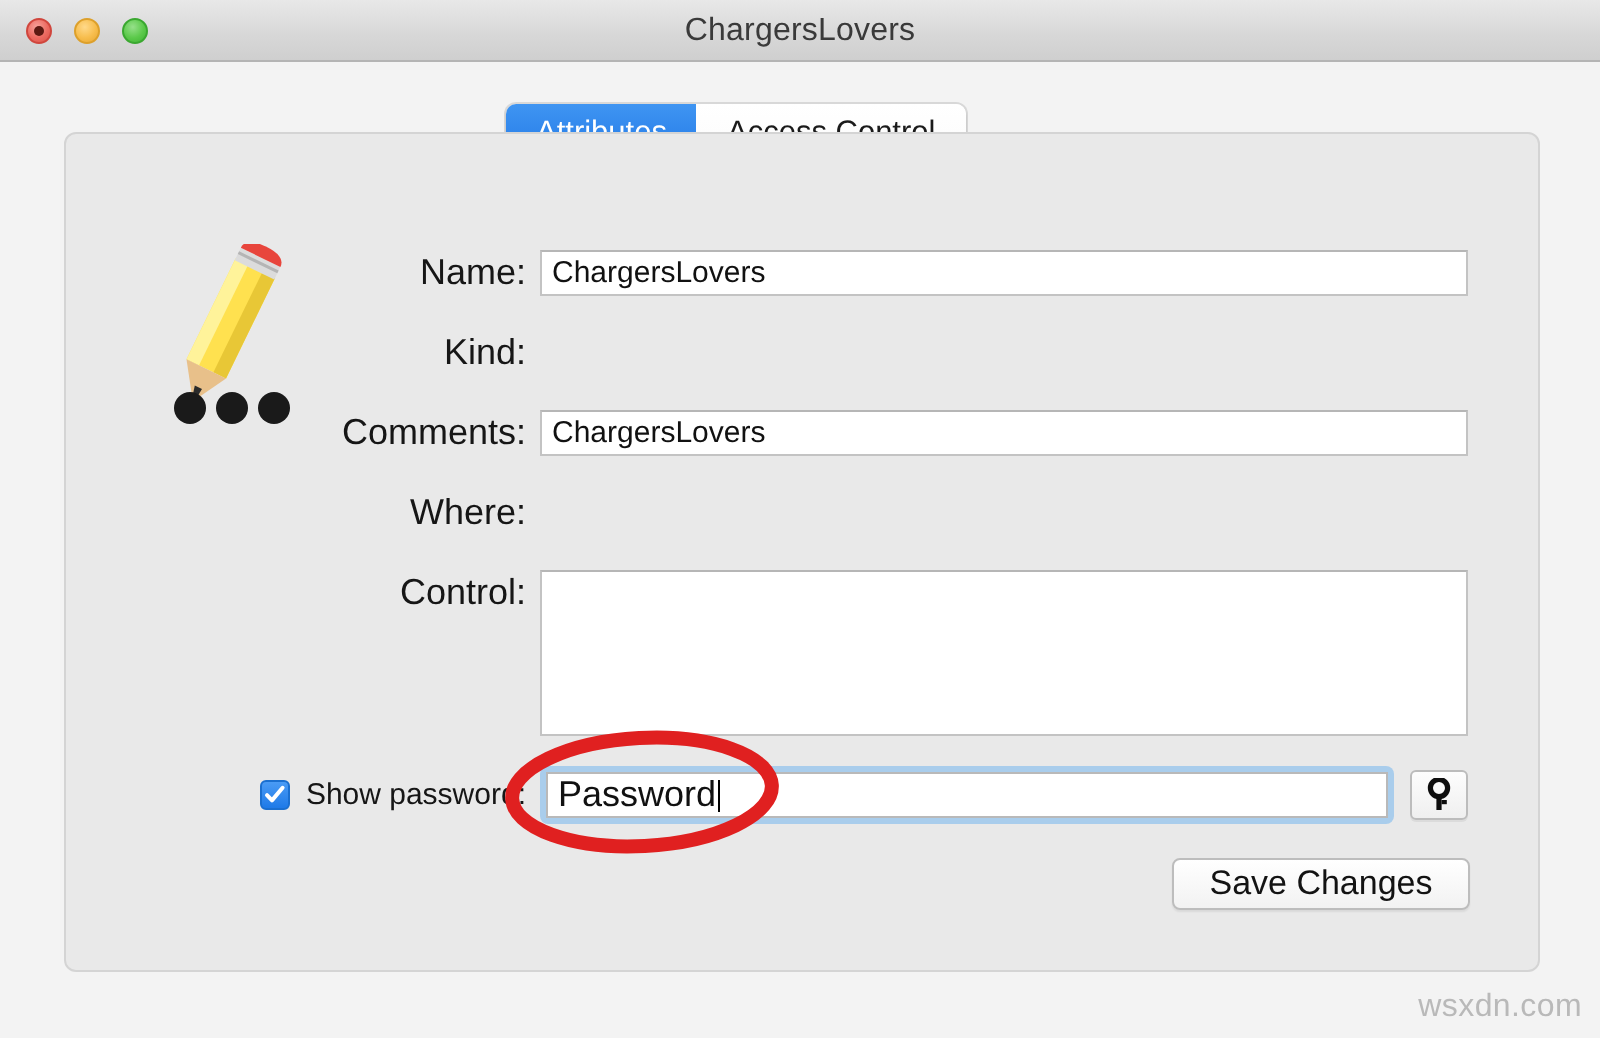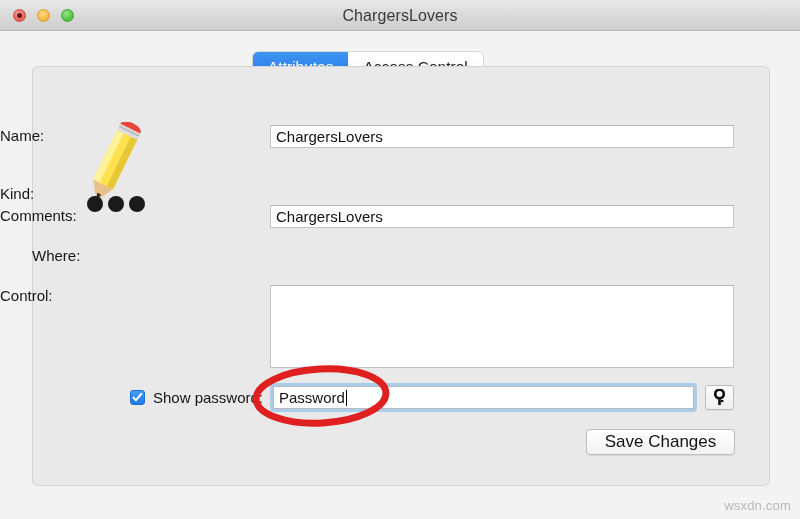--- a/index.html
+++ b/index.html
@@ -139,23 +139,23 @@
 
   
   .form-row {
     position: absolute;
     left: 0;
     display: flex;
     align-items: flex-start;
   }
   .field-label {
     width: 263px;
-    text-align: left;
+    text-align: right;
     padding-right: 0;
-    font-size: 15px;
+    font-size: 18px;
     color: #161616;
     box-sizing: border-box;
     line-height: 22px;
   }
   .field-input {
     margin-left: 7px;
     width: 464px;
     height: 23px;
     background: #ffffff;
     border: 1px solid #c3c3c3;
@@ -180,23 +180,23 @@
     box-sizing: border-box;
     font-size: 15px;
     color: #111111;
     padding: 3px 5px;
     font-family: "Liberation Sans", sans-serif;
     outline: none;
     resize: none;
   }
 
   .row-name     { top: 125px; }
-  .row-kind     { top: 183px; }
+  .row-kind     { top: 165px; }
   .row-account  { top: 205px; }
-  .row-where    { top: 245px; padding-left: 32px; }
+  .row-where    { top: 245px; }
   .row-comments { top: 285px; }
 
   
   .pw-row {
     position: absolute;
     left: 0;
     top: 383px;
     display: flex;
     align-items: center;
   }
@@ -237,21 +237,21 @@
     padding: 3px;
     display: flex;
     align-items: center;
   }
   .pw-field {
     width: 100%;
     height: 23px;
     background: #ffffff;
     border: 1px solid #b9b9b9;
     box-sizing: border-box;
-    font-size: 15px;
+    font-size: 18px;
     color: #111111;
     padding: 0 5px;
     line-height: 21px;
     font-family: "Liberation Sans", sans-serif;
     outline: none;
     position: relative;
     display: flex;
     align-items: center;
   }
   .caret {
@@ -304,21 +304,21 @@
     width: 142px;
     height: 64px;
     pointer-events: none;
   }
 
   
   .watermark {
     position: absolute;
     right: 9px;
     bottom: 6px;
-    font-size: 13px;
+    font-size: 16px;
     color: #b9b9b9;
     letter-spacing: 0.2px;
   }
 </style>
 </head>
 <body>
 
 <div class="window">
 
   <div class="titlebar">

